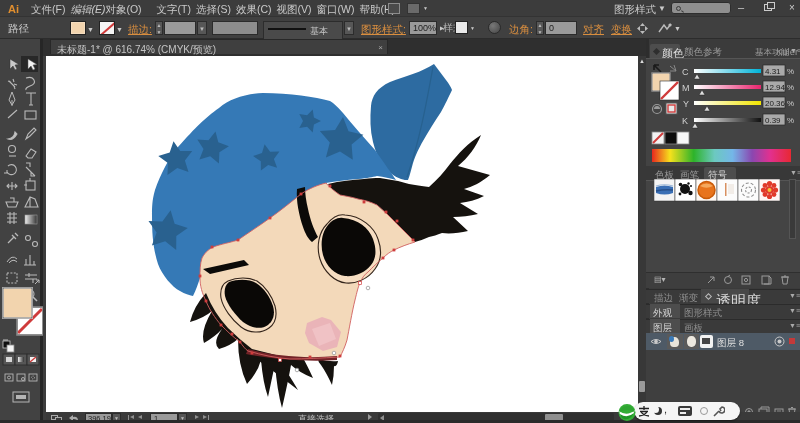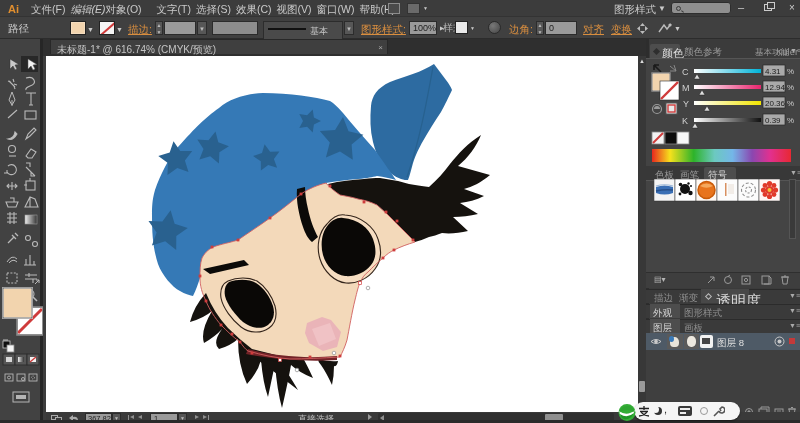--- a/index.html
+++ b/index.html
@@ -478,21 +478,21 @@
       </g>
     </svg>
   </div>
 
   <div class="abs" style="left:46px;top:412px;width:754px;height:11px;background:#3a3a3a;" id="statusbar">
     <div class="abs" style="left:5px;top:3px;width:7px;height:5px;border:1px solid #aaa;"></div>
       <div class="abs" style="left:9px;top:5px;width:7px;height:5px;border:1px solid #aaa;background:#3a3a3a;"></div>
     <svg class="abs" style="left:22px;top:2px;" width="11" height="8" viewBox="0 0 11 8">
         <path d="M1,4 l4,-3 l0,2 q5,-1 5,4 q-2,-2.5 -5,-2 l0,2 z" fill="#aaa"></path>
       </svg>
-    <div class="abs fld" style="left:39px;top:1px;width:27px;height:9px;font-size:7.5px;line-height:9px;padding-left:2px;">367.82</div>
+    <div class="abs fld" style="left:39px;top:1px;width:27px;height:9px;font-size:7.5px;line-height:9px;padding-left:2px;">396.19</div>
     <div class="abs" style="left:66px;top:1px;width:9px;height:9px;background:#555;border:1px solid #2c2c2c;color:#bbb;font-size:5px;line-height:8px;text-align:center;">▼</div>
     <div class="abs" style="left:82px;top:3px;width:1px;height:5px;background:#8f8f8f;"></div>
       <div class="abs" style="left:84px;top:3px;width:0;height:0;border-top:2.5px solid transparent;border-bottom:2.5px solid transparent;border-right:4px solid #8f8f8f;"></div>
       <div class="abs" style="left:92px;top:3px;width:0;height:0;border-top:2.5px solid transparent;border-bottom:2.5px solid transparent;border-right:4px solid #8f8f8f;"></div>
     <div class="abs fld" style="left:104px;top:1px;width:28px;height:9px;font-size:7.5px;line-height:9px;padding-left:3px;">1</div>
     <div class="abs" style="left:132px;top:1px;width:9px;height:9px;background:#555;border:1px solid #2c2c2c;color:#bbb;font-size:5px;line-height:8px;text-align:center;">▼</div>
     <div class="abs" style="left:149px;top:3px;width:0;height:0;border-top:2.5px solid transparent;border-bottom:2.5px solid transparent;border-left:4px solid #8f8f8f;"></div>
       <div class="abs" style="left:157px;top:3px;width:0;height:0;border-top:2.5px solid transparent;border-bottom:2.5px solid transparent;border-left:4px solid #8f8f8f;"></div>
       <div class="abs" style="left:162px;top:3px;width:1px;height:5px;background:#8f8f8f;"></div>
     <span class="abs" style="left:252px;top:1px;font-size:9px;color:#c0c0c0;">直接选择</span>

